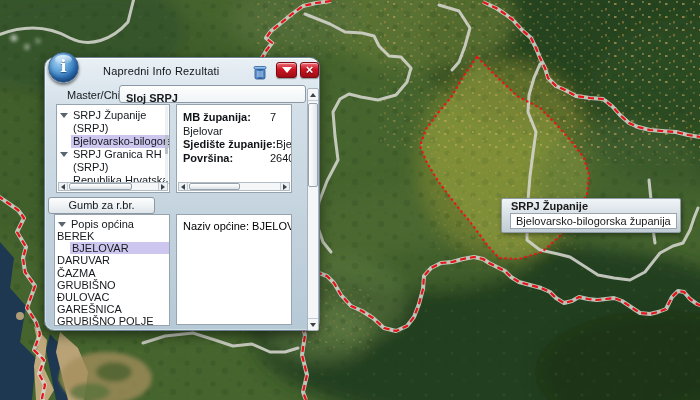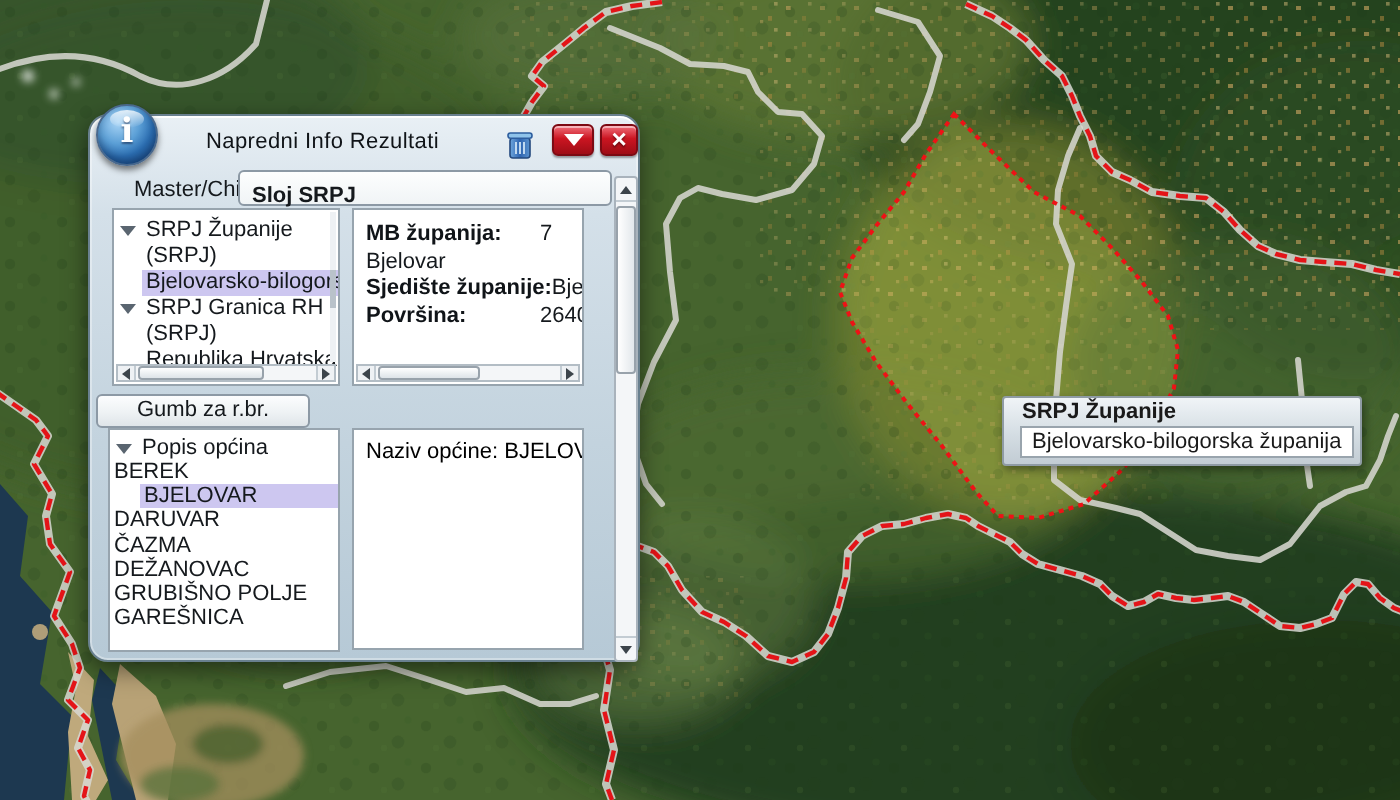--- a/index.html
+++ b/index.html
@@ -346,23 +346,24 @@
 
     <div class="panel list-panel">
       <div class="mhead">
         <span class="expander"></span>
         <span>Popis općina</span>
       </div>
       <div class="mrow">BEREK</div>
       <div class="mrow sel">BJELOVAR</div>
       <div class="mrow">DARUVAR</div>
       <div class="mrow">ČAZMA</div>
-      <div class="mrow">DEŽANOVAC</div>
+      <div class="mrow">GRUBIŠNO</div>
+      <div class="mrow">ĐULOVAC</div>
+      <div class="mrow">GAREŠNICA</div>
       <div class="mrow">GRUBIŠNO POLJE</div>
-      <div class="mrow">GAREŠNICA</div>
     </div>
 
     <div class="panel muni-panel">
       <div class="muni-line">
         <span class="ilbl">Naziv općine:</span>
         <span class="ival">BJELOVAR</span>
       </div>
     </div>
 
     <div class="vscroll">

